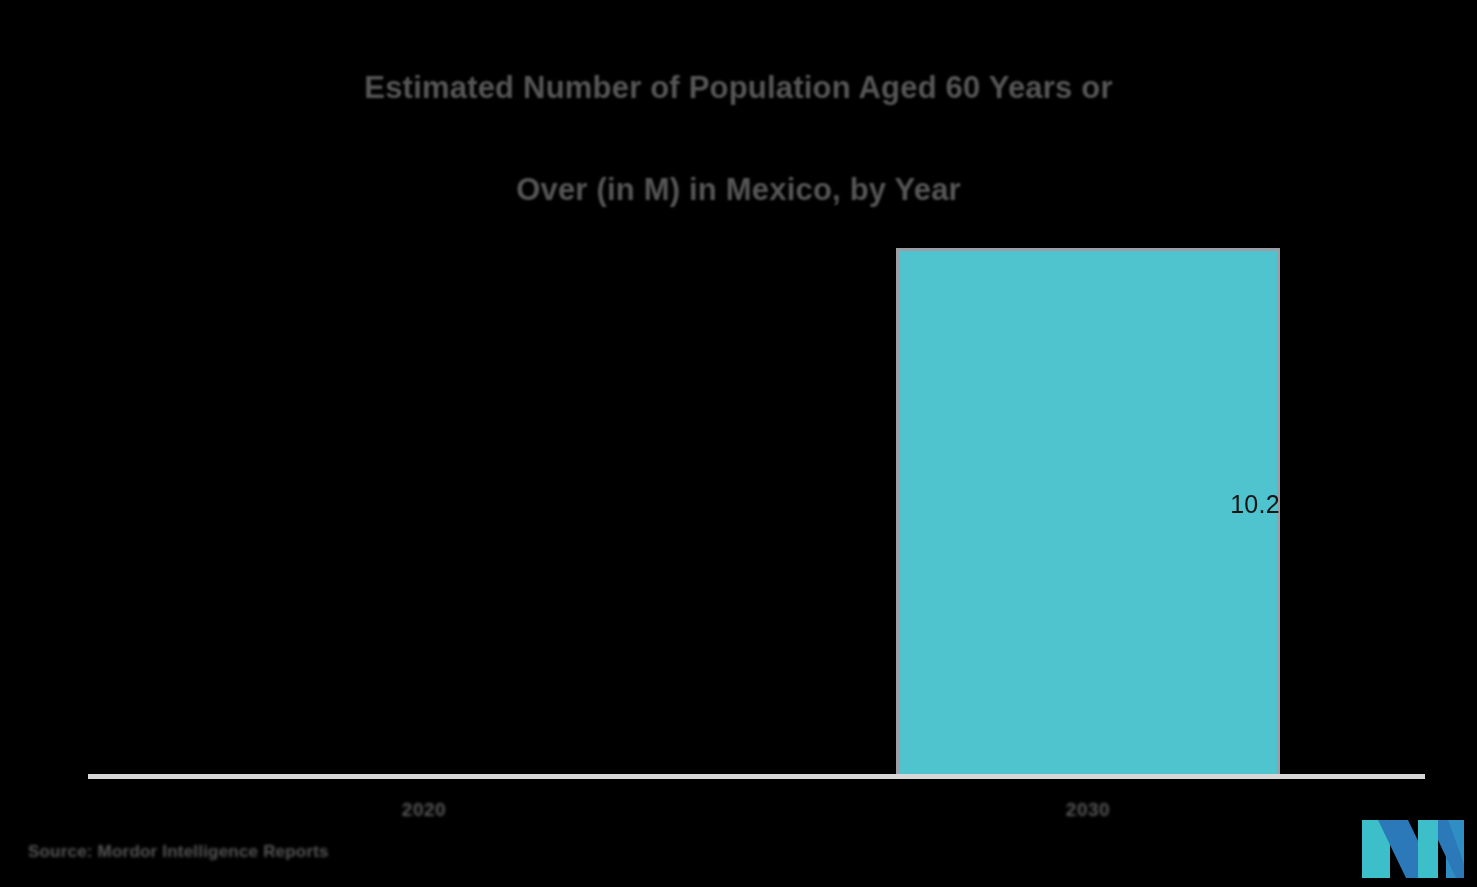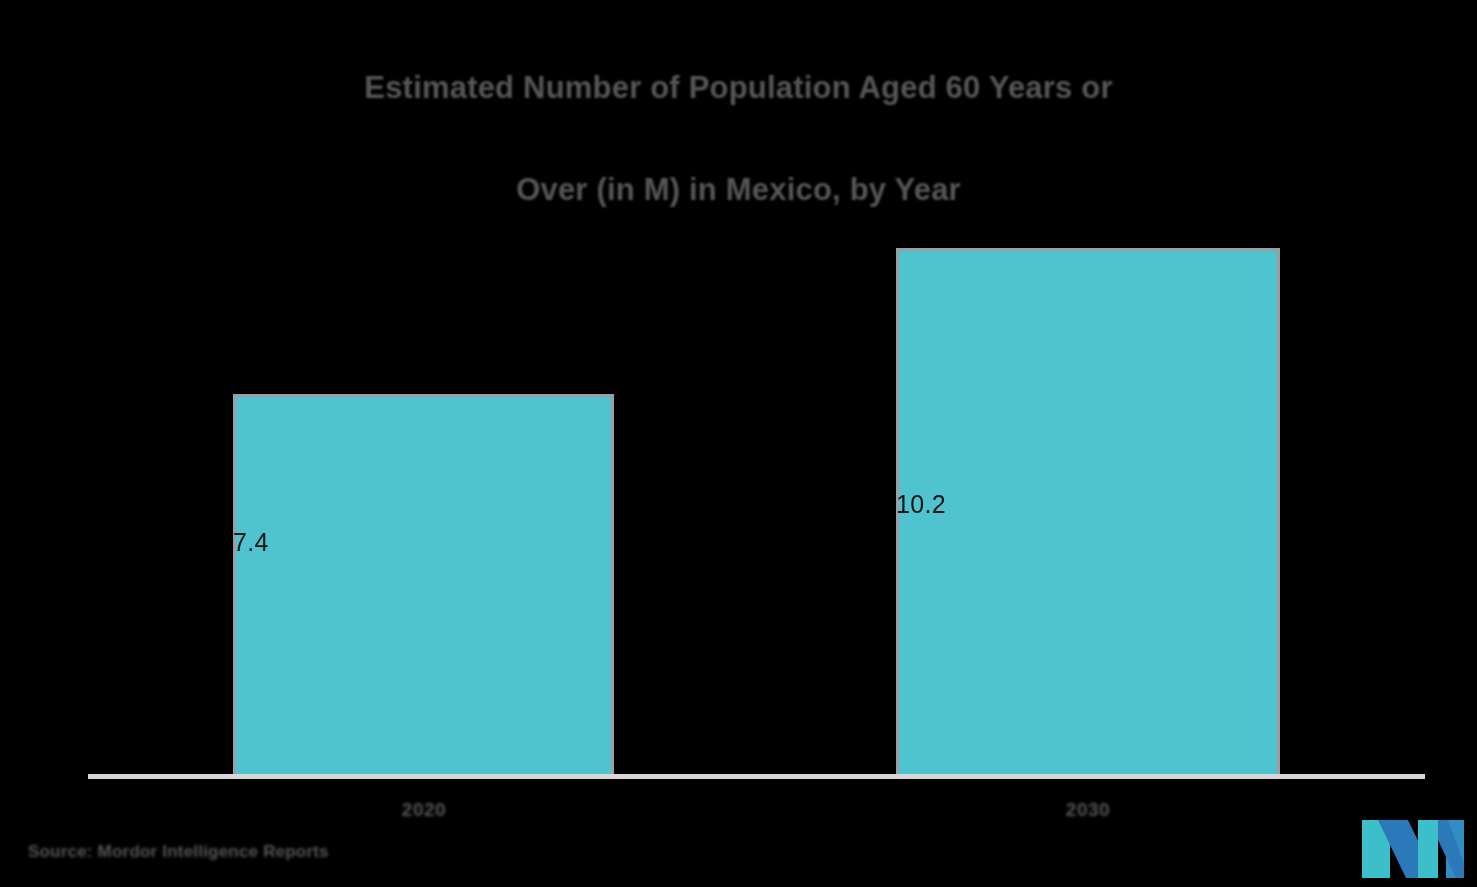--- a/index.html
+++ b/index.html
@@ -58,21 +58,21 @@
     position: absolute;
     box-sizing: border-box;
     background: #4fc3ce;
     border: 3px solid #9d9da6;
     border-bottom: none;
   }
 
   .bar-value {
     position: absolute;
     width: 100%;
-    text-align: left;
+    text-align: right;
     color: #141414;
     font-size: 25px;
     font-weight: normal;
     letter-spacing: 0.3px;
   }
 
   
   #x-axis-line {
     position: absolute;
     left: 88px;
@@ -119,24 +119,20 @@
 </head>
 <body>
 
 <div id="chart-title">
   <span class="title-line title-line-1">Estimated Number of Population Aged 60 Years or</span>
   <span class="title-line title-line-2">Over (in M) in Mexico, by Year</span>
 </div>
 
 <div id="plot-area">
 
-  <div class="bar-group" style="left:233px; top:394px; width:381px; height:382px;">
-    <div class="bar" style="left:0; top:0; width:381px; height:382px;"></div>
-    <div class="bar-value" style="left:0; top:134px;">7.4</div>
-  </div>
 
   <div class="bar-group" style="left:896px; top:248px; width:384px; height:528px;">
     <div class="bar" style="left:0; top:0; width:384px; height:528px;"></div>
     <div class="bar-value" style="left:0; top:242px;">10.2</div>
   </div>
 
   <div id="x-axis-line"></div>
 
   <div class="x-tick-label" style="left:349px; top:799px; width:150px;">2020</div>
   <div class="x-tick-label" style="left:1013px; top:799px; width:150px;">2030</div>

